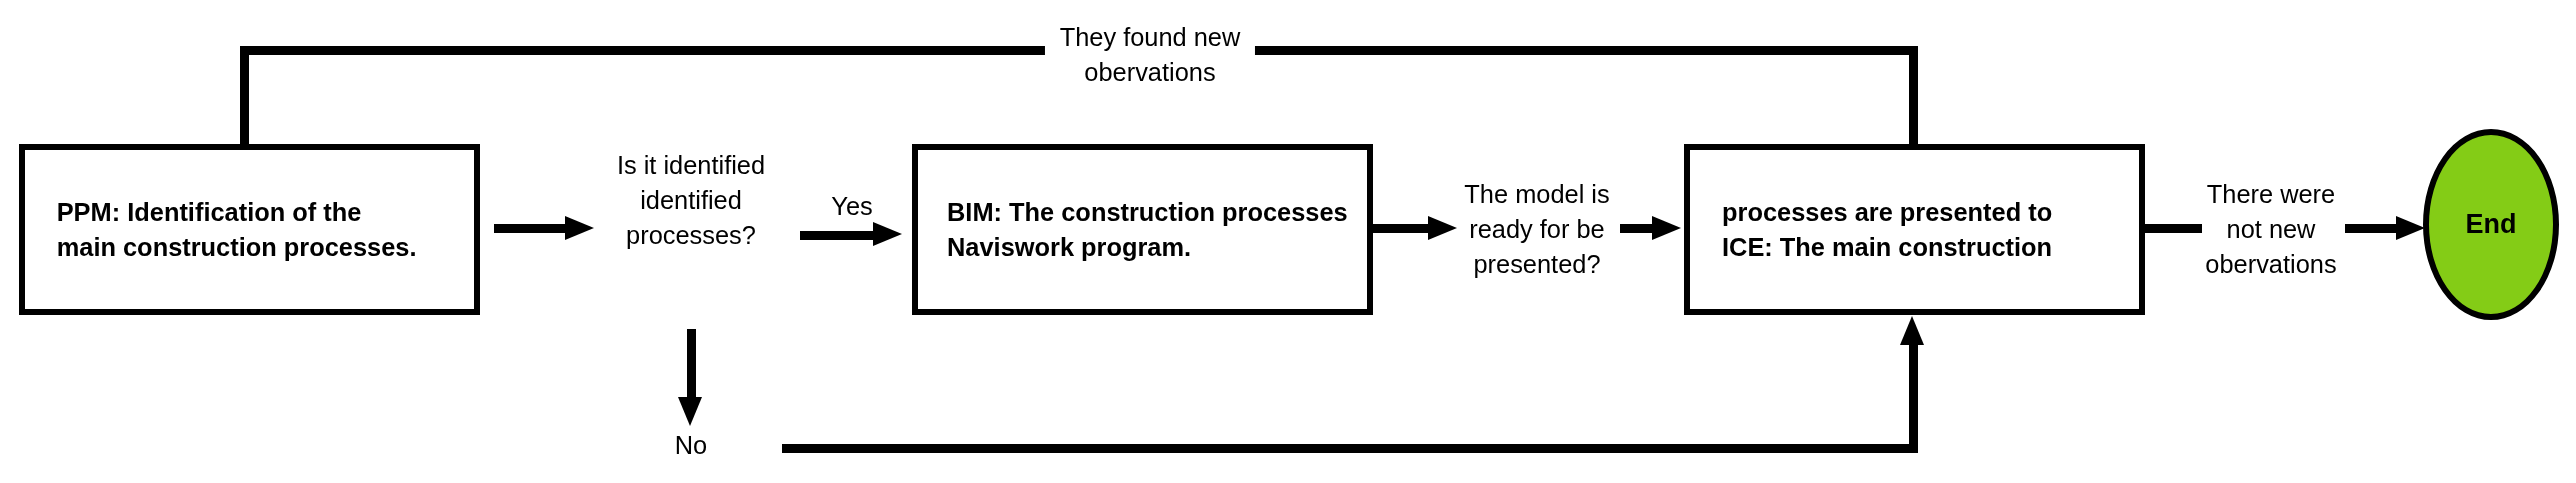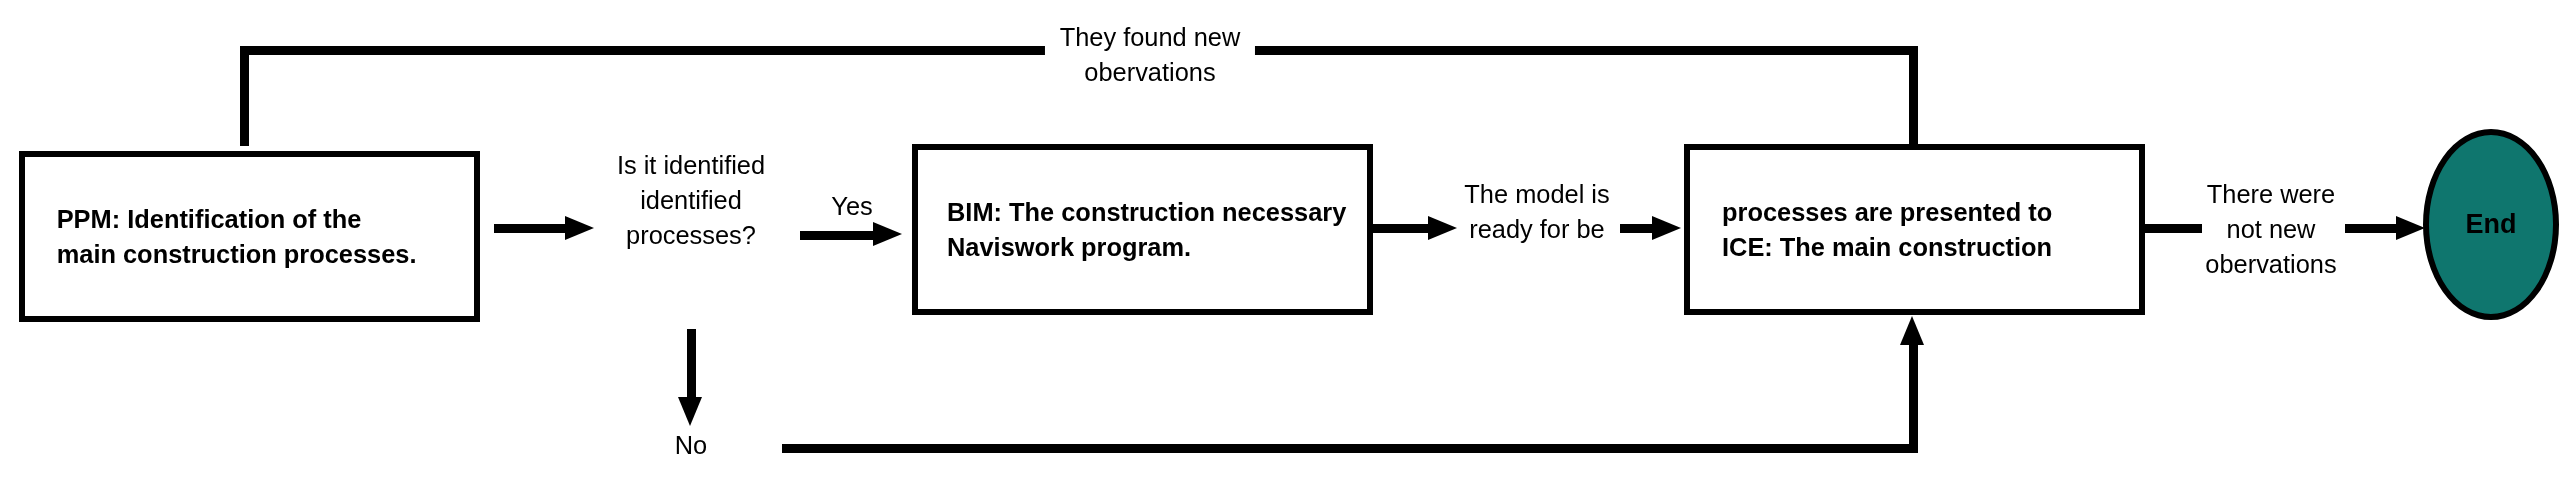--- a/index.html
+++ b/index.html
@@ -38,42 +38,42 @@
   .line { position: absolute; background: #000; }
   .ah { position: absolute; width: 0; height: 0; }
   .ah-right { border-top: 12.7px solid transparent; border-bottom: 12.7px solid transparent; border-left: 29px solid #000; }
   .ah-down  { border-left: 12.7px solid transparent; border-right: 12.7px solid transparent; border-top: 29px solid #000; }
   .ah-up    { border-left: 12.7px solid transparent; border-right: 12.7px solid transparent; border-bottom: 29px solid #000; }
   .ellipse {
     position: absolute;
     box-sizing: border-box;
     border: 6px solid #000;
     border-radius: 50%;
-    background: #0f766e;
+    background: #84cc16;
     display: flex;
     align-items: center;
     justify-content: center;
     font-weight: bold;
     font-size: 27px;
   }
 </style>
 </head>
 <body>
 
 <div id="canvas">
 
   <div class="line" style="left:240px; top:46px; width:8.7px; height:100px;"></div>
   <div class="line" style="left:240px; top:46px; width:1677px; height:8.7px;"></div>
   <div class="line" style="left:1909px; top:46px; width:8.7px; height:100px;"></div>
   <div class="label masked" style="left:1150px; top:20px;">
     <div class="tline">They found new</div>
     <div class="tline">obervations</div>
   </div>
 
-  <div class="box" style="left:18.7px; top:151px; width:461px; height:171px;">
+  <div class="box" style="left:18.7px; top:144px; width:461px; height:171px;">
     <div class="tline">PPM: Identification of the</div>
     <div class="tline">main construction processes.</div>
   </div>
 
   <div class="line" style="left:494px; top:224px; width:71px; height:8.7px;"></div>
   <div class="ah ah-right" style="left:565px; top:216px;"></div>
 
   <div class="label" style="left:691px; top:148px;">
     <div class="tline">Is it identified</div>
     <div class="tline">identified</div>
@@ -89,30 +89,31 @@
   <div class="line" style="left:687px; top:329px; width:8.7px; height:68px;"></div>
   <div class="ah ah-down" style="left:678px; top:397px;"></div>
   <div class="label" style="left:691px; top:428px;">
     <div class="tline">No</div>
   </div>
   <div class="line" style="left:782px; top:444px; width:1136px; height:8.7px;"></div>
   <div class="line" style="left:1909px; top:344px; width:8.7px; height:108px;"></div>
   <div class="ah ah-up" style="left:1900px; top:316px;"></div>
 
   <div class="box" style="left:912px; top:144px; width:461px; height:171px; padding-left:29px;">
-    <div class="tline">BIM: The construction necessary</div>
+    <div class="tline">BIM: The construction processes</div>
     <div class="tline">Naviswork program.</div>
   </div>
 
   <div class="line" style="left:1373px; top:224px; width:55px; height:8.7px;"></div>
   <div class="ah ah-right" style="left:1428px; top:216px;"></div>
 
   <div class="label" style="left:1537px; top:177px;">
     <div class="tline">The model is</div>
     <div class="tline">ready for be</div>
+    <div class="tline">presented?</div>
   </div>
 
   <div class="line" style="left:1620px; top:224px; width:32px; height:8.7px;"></div>
   <div class="ah ah-right" style="left:1652px; top:216px;"></div>
 
   <div class="box" style="left:1684px; top:144px; width:461px; height:171px;">
     <div class="tline">processes are presented to</div>
     <div class="tline">ICE: The main construction</div>
   </div>
 

